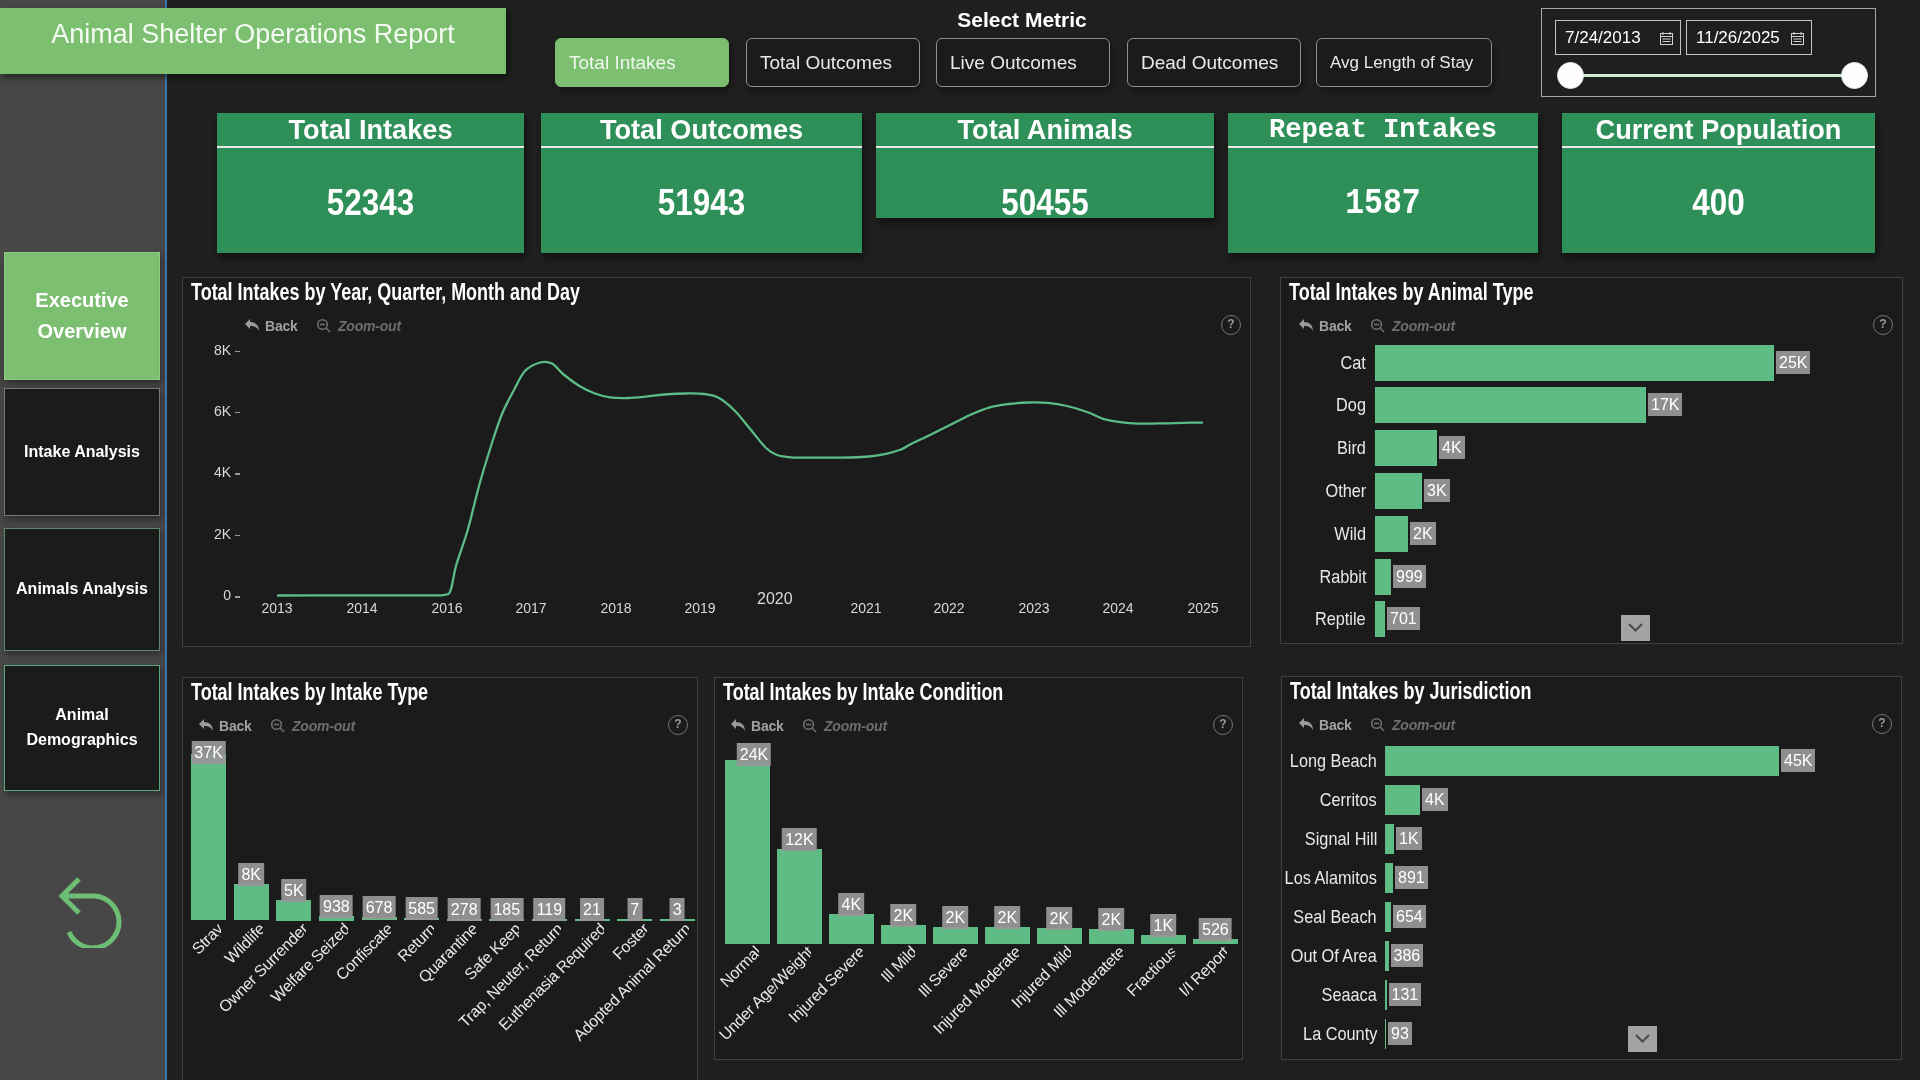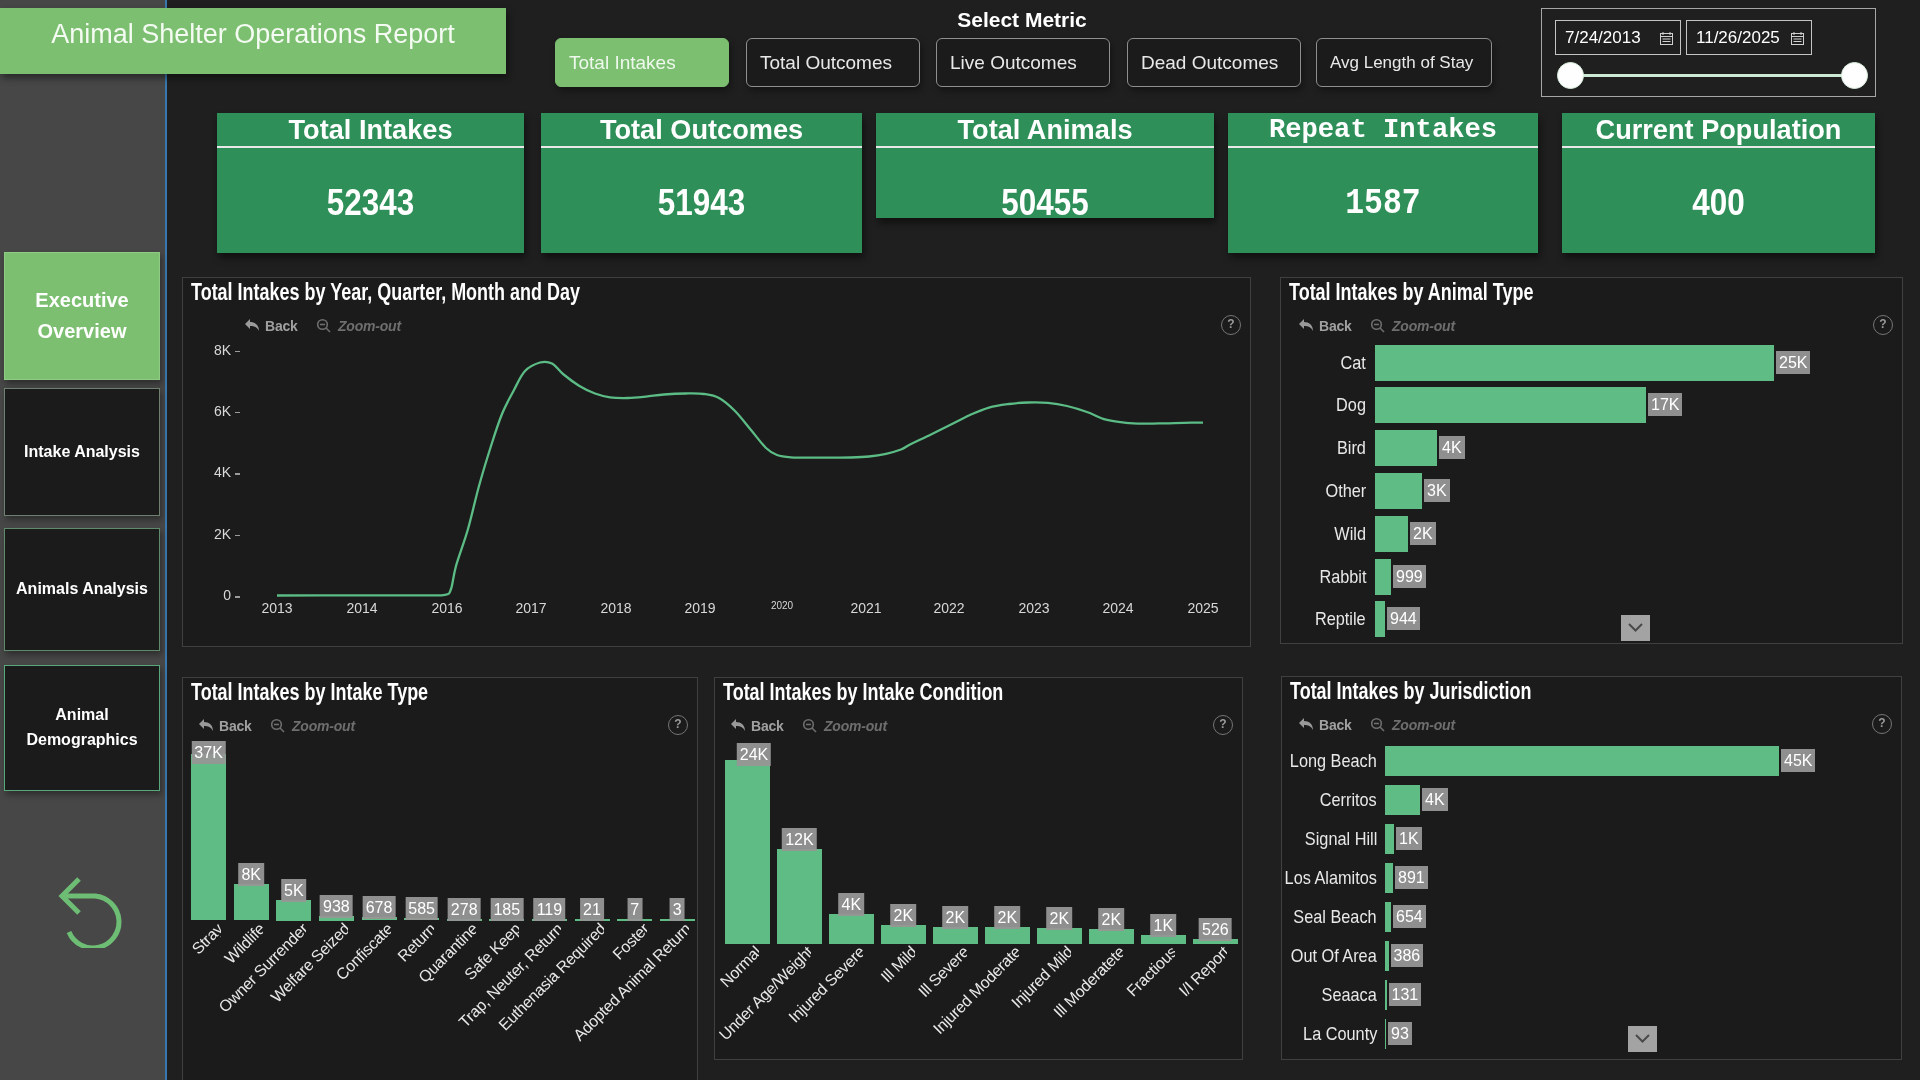--- a/index.html
+++ b/index.html
@@ -103,21 +103,21 @@
 <div class="abs" style="left:18px;top:247.7px;width:30px;text-align:right;color:#d8d8d8;font-size:14px;">2K</div>
 <div class="abs" style="left:52px;top:256.7px;width:5px;height:1.5px;background:#9a9a9a;"></div>
 <div class="abs" style="left:18px;top:309.1px;width:30px;text-align:right;color:#d8d8d8;font-size:14px;">0</div>
 <div class="abs" style="left:52px;top:318.1px;width:5px;height:1.5px;background:#9a9a9a;"></div>
 <div class="abs" style="left:69px;top:322px;width:50px;text-align:center;color:#d8d8d8;font-size:14px;">2013</div>
 <div class="abs" style="left:154px;top:322px;width:50px;text-align:center;color:#d8d8d8;font-size:14px;">2014</div>
 <div class="abs" style="left:239px;top:322px;width:50px;text-align:center;color:#d8d8d8;font-size:14px;">2016</div>
 <div class="abs" style="left:323px;top:322px;width:50px;text-align:center;color:#d8d8d8;font-size:14px;">2017</div>
 <div class="abs" style="left:408px;top:322px;width:50px;text-align:center;color:#d8d8d8;font-size:14px;">2018</div>
 <div class="abs" style="left:492px;top:322px;width:50px;text-align:center;color:#d8d8d8;font-size:14px;">2019</div>
-<div class="abs" style="left:574px;top:322px;width:50px;text-align:center;color:#d8d8d8;font-size:10px;">2020</div>
+<div class="abs" style="left:574px;top:312px;width:50px;text-align:left;color:#d8d8d8;font-size:16px;">2020</div>
 <div class="abs" style="left:658px;top:322px;width:50px;text-align:center;color:#d8d8d8;font-size:14px;">2021</div>
 <div class="abs" style="left:741px;top:322px;width:50px;text-align:center;color:#d8d8d8;font-size:14px;">2022</div>
 <div class="abs" style="left:826px;top:322px;width:50px;text-align:center;color:#d8d8d8;font-size:14px;">2023</div>
 <div class="abs" style="left:910px;top:322px;width:50px;text-align:center;color:#d8d8d8;font-size:14px;">2024</div>
 <div class="abs" style="left:995px;top:322px;width:50px;text-align:center;color:#d8d8d8;font-size:14px;">2025</div>
 <svg class="abs" style="left:0;top:0;" width="1069" height="370" viewBox="182 277 1069 370">
       <path d="M276 594.5 C288.3 594.5 326.0 594.4 350 594.4 C374.0 594.4 404.3 594.4 420 594.3 C435.7 594.2 439.0 594.8 444 593.8 C449.0 592.8 448.2 592.8 450 588 C451.8 583.2 452.2 575.0 455 565 C457.8 555.0 463.2 541.3 467 528 C470.8 514.7 474.2 498.8 478 485 C481.8 471.2 486.2 457.0 490 445 C493.8 433.0 497.2 422.3 501 413 C504.8 403.7 509.2 396.2 513 389 C516.8 381.8 519.7 374.6 524 370 C528.3 365.4 534.5 362.8 539 361.5 C543.5 360.2 547.2 360.6 551 362.5 C554.8 364.4 557.5 369.3 562 373 C566.5 376.7 572.7 381.4 578 384.7 C583.3 387.9 588.8 390.6 594 392.5 C599.2 394.4 603.5 395.6 609 396.4 C614.5 397.1 621.0 397.1 627 397 C633.0 396.9 639.0 396.2 645 395.6 C651.0 395.0 656.3 394.0 663 393.5 C669.7 393.0 678.3 392.6 685 392.5 C691.7 392.4 697.5 392.2 703 393 C708.5 393.8 712.8 394.2 718 397 C723.2 399.8 728.7 404.7 734 410 C739.3 415.3 744.8 422.8 750 429 C755.2 435.2 760.7 442.8 765 447 C769.3 451.2 771.8 452.4 776 454 C780.2 455.6 784.3 455.9 790 456.3 C795.7 456.7 803.3 456.6 810 456.6 C816.7 456.7 823.3 456.6 830 456.6 C836.7 456.6 843.7 456.7 850 456.5 C856.3 456.3 862.2 456.1 868 455.5 C873.8 454.9 879.7 454.0 885 452.8 C890.3 451.6 895.8 450.1 900 448.5 C904.2 446.9 905.0 445.5 910 443 C915.0 440.5 923.5 436.7 930 433.5 C936.5 430.3 942.5 427.2 949 424 C955.5 420.8 962.5 416.9 969 414 C975.5 411.1 981.5 408.4 988 406.6 C994.5 404.8 1001.5 403.9 1008 403 C1014.5 402.1 1020.5 401.7 1027 401.5 C1033.5 401.3 1040.5 401.3 1047 401.9 C1053.5 402.5 1059.5 403.5 1066 405 C1072.5 406.5 1079.5 408.7 1086 411 C1092.5 413.3 1098.5 416.9 1105 418.7 C1111.5 420.5 1118.3 421.1 1125 421.8 C1131.7 422.5 1138.5 422.5 1145 422.6 C1151.5 422.7 1157.7 422.4 1164 422.3 C1170.3 422.2 1176.7 421.9 1183 421.8 C1189.3 421.7 1198.8 421.6 1202 421.6" fill="none" stroke="#5cbc85" stroke-width="2.3"></path>
     </svg>
 </div>
 <div class="panel" style="left:1280px;top:277px;width:623px;height:367px;">
@@ -146,21 +146,21 @@
 <div class="abs" style="left:94px;top:194.9px;width:47px;height:36px;background:#5fbc85;"></div>
 <div class="vlab" style="left:143px;top:200.9px;">3K</div>
 <div class="cat" style="right:536px;top:244.7px;">Wild</div>
 <div class="abs" style="left:94px;top:237.7px;width:33px;height:36px;background:#5fbc85;"></div>
 <div class="vlab" style="left:129px;top:243.7px;">2K</div>
 <div class="cat" style="right:536px;top:287.5px;">Rabbit</div>
 <div class="abs" style="left:94px;top:280.5px;width:16px;height:36px;background:#5fbc85;"></div>
 <div class="vlab" style="left:112px;top:286.5px;">999</div>
 <div class="cat" style="right:536px;top:330.3px;">Reptile</div>
 <div class="abs" style="left:94px;top:323.3px;width:10px;height:36px;background:#5fbc85;"></div>
-<div class="vlab" style="left:106px;top:329.3px;">944</div>
+<div class="vlab" style="left:106px;top:329.3px;">701</div>
 <div class="chev" style="left:340px;top:337px;width:29px;height:26px;"><svg width="15" height="9" viewBox="0 0 15 9" style="margin-top:8px;">
         <path d="M1 1 L7.5 7.5 L14 1" fill="none" stroke="#4a4a4a" stroke-width="2"></path>
       </svg></div>
 </div>
 <div class="panel" style="left:182px;top:677px;width:516px;height:435px;">
 <div class="ptitle" style="left:8px;top:1px;">Total Intakes by Intake Type</div>
 <div class="abs" style="left:14px;top:40px;"><svg width="17" height="15" viewBox="0 0 17 15">
         <path d="M7 1 L2 6 L7 11 L7 8 C11 8 14 9 16 13 C16 7 12 4 7 4 Z" fill="#9a9a9a"></path>
       </svg></div>
 <div class="back" style="left:36px;top:40px;">Back</div>

